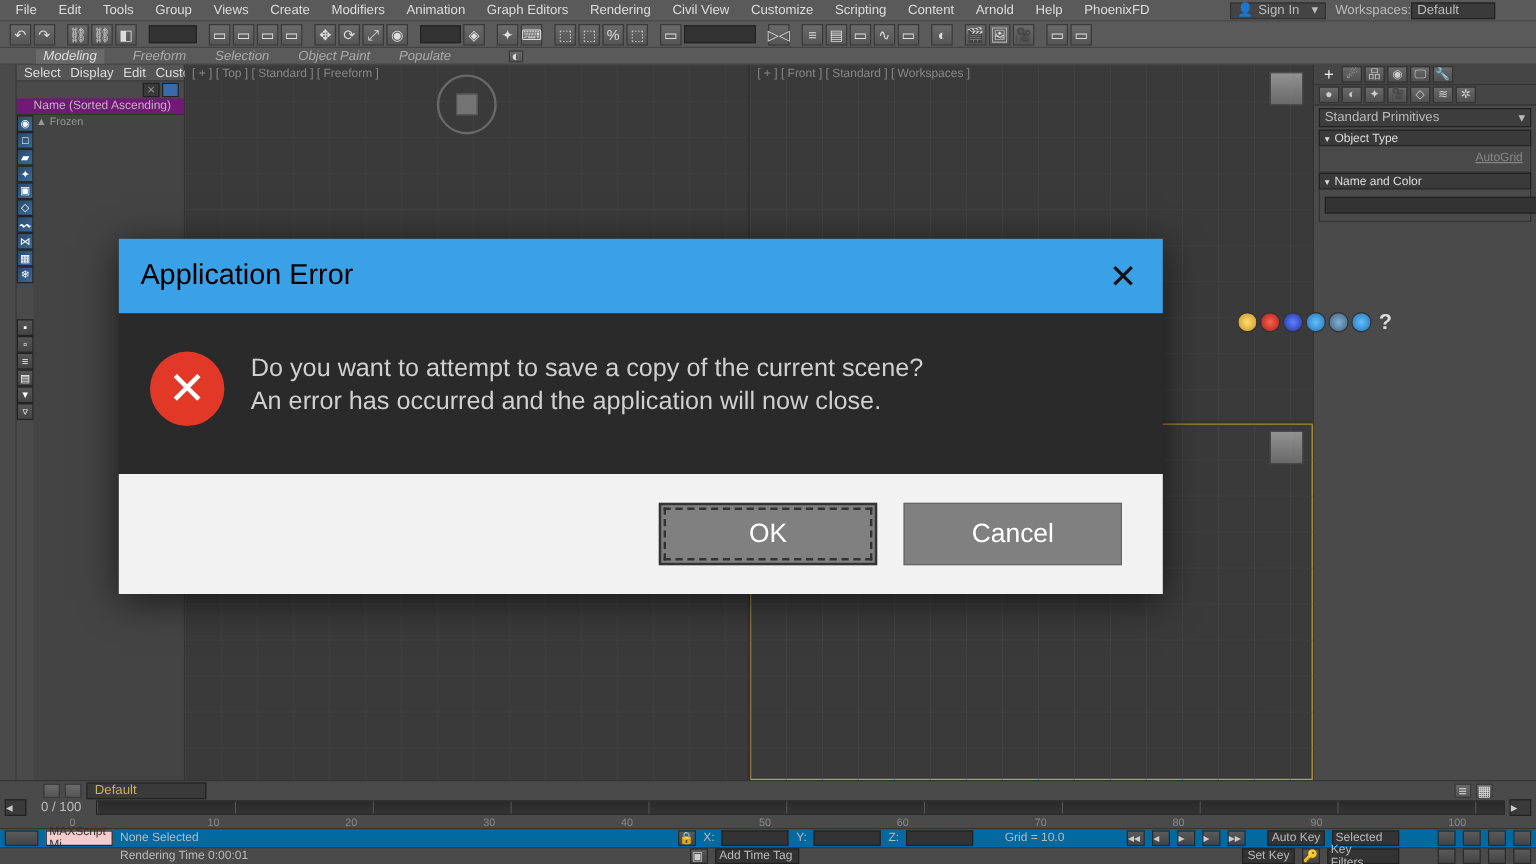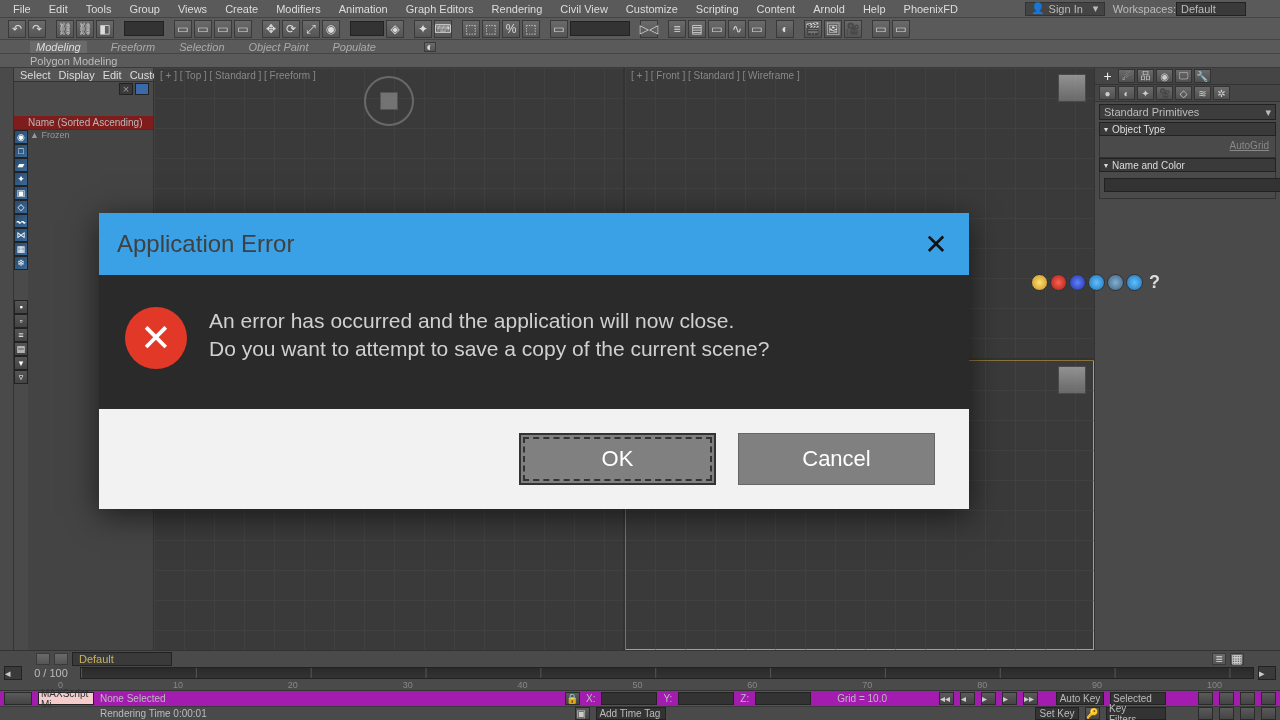--- a/index.html
+++ b/index.html
@@ -31,21 +31,21 @@
 
 
 .leftnarrow { width:14px; background:#4a4a4a; border-right:1px solid #333; }
 
 
 .scenepanel { width:140px; background:#4a4a4a; border-right:1px solid #333; display:flex; flex-direction:column; }
 .scenehead { height:14px; background:#555; display:flex; align-items:center; gap:8px; padding:0 6px; border-bottom:1px solid #333; }
 .scenehead span { color:#ddd; }
 .scenefilter { height:14px; display:flex; align-items:center; justify-content:flex-end; padding:0 4px; gap:2px; background:#4a4a4a; }
 .scenefilter .sq { width:14px; height:12px; background:#3a3a3a; border:1px solid #222; }
-.scenecols { height:14px; background:#7f1d1d; border-bottom:1px solid #333; display:flex; align-items:center; padding:0 4px; color:#b8b8b8; font-size:10px;margin-top:20px; }
+.scenecols { height:14px; background:#701a75; border-bottom:1px solid #333; display:flex; align-items:center; padding:0 4px; color:#b8b8b8; font-size:10px; }
 .scenesplit { display:flex; flex:1; }
 .toolcol { width:14px; background:#4a4a4a; display:flex; flex-direction:column; gap:0; padding-top:0; }
 .toolcol .tc { width:14px; height:14px; background:linear-gradient(135deg,#2a4a6a,#3a6a9a); border:1px solid #222; display:flex; align-items:center; justify-content:center; font-size:9px; color:#fff; }
 .toolcol .tc.g { background:linear-gradient(#555,#444); }
 .scenearea { flex:1; background:#444; }
 
 
 .viewports { flex:1; position:relative; display:grid; grid-template-columns:1fr 1fr; grid-template-rows:1fr 1fr; gap:2px; background:#333; }
 .viewport { background:#3a3a3a; position:relative; overflow:hidden; }
 .viewport::after { content:""; position:absolute; inset:0; background-image:linear-gradient(#494949 1px,transparent 1px),linear-gradient(90deg,#494949 1px,transparent 1px); background-size:30px 30px; opacity:.5; }
@@ -83,39 +83,39 @@
 .layerlbl { background:#3a3a3a; border:1px solid #222; color:#c8b060; padding:0 6px; height:14px; display:flex; align-items:center; flex:0 0 auto; width:100px;}
 .trackrow { height:14px; display:flex; align-items:center; padding:0 4px; gap:4px; }
 .frm { color:#bbb; width:50px; text-align:center; }
 .track { flex:1; height:12px; background:linear-gradient(#2a2a2a,#333); border:1px solid #222; position:relative; }
 .trackticks { position:absolute; inset:0; background-image:linear-gradient(90deg,#555 1px,transparent 1px); background-size:9.8% 100%; }
 .trackend { width:18px; height:14px; background:#3a3a3a; border:1px solid #222; }
 
 .ticklabels{height:10px;display:flex;padding:0 58px 0 58px;font-size:9px;color:#888;}
 .ticklabels span{flex:1;}
 
-.statrow { height:16px; display:flex; align-items:center; padding:0 4px; gap:6px; font-size:10px; background:#a21caf; border-top:1px solid #333; }
+.statrow { height:16px; display:flex; align-items:center; padding:0 4px; gap:6px; font-size:10px; background:#0369a1; border-top:1px solid #333; }
 .statblk { color:#bbb; white-space:nowrap; }
 .sfield { height:13px; background:#333; border:1px solid #222; width:56px; display:flex; align-items:center; padding:0 2px; color:#bbb; }
 .axlbl { color:#bbb; }
 .spcr { flex:1; }
 .minibtn { width:15px; height:13px; background:linear-gradient(#5a5a5a,#444); border:1px solid #2a2a2a; }
 .keysetrow { height:14px; display:flex; align-items:center; padding:0 4px; gap:6px; font-size:10px; border-top:1px solid #3a3a3a; }
 
 
 .dialog { position:absolute; left:99px; top:145px; width:870px; background:#2a2a2a; z-index:10; box-shadow:0 6px 30px rgba(0,0,0,.6); }
 .dtitle { height:62px; background:#3ba1e6; display:flex; align-items:center; padding:0 18px; }
-.dtitle .txt { color:#404040; font-size:24px; font-weight:400; }
+.dtitle .txt { color:#000000; font-size:24px; font-weight:400; }
 .dtitle .x { margin-left:auto; color:#111; font-size:28px; cursor:default; width:30px; text-align:center; }
 .dbody { padding:32px 26px 40px; display:flex; gap:22px; align-items:flex-start; }
 .erricon { width:62px; height:62px; flex:0 0 auto; border-radius:50%; background:#e23828; display:flex; align-items:center; justify-content:center; }
 .erricon::after { content:"✕"; color:#fff; font-size:38px; font-weight:300; }
 .dmsg { color:#d0d0d0; font-size:21px; line-height:1.35; }
 .dbtns { height:100px; background:#f2f2f2; display:flex; align-items:center; justify-content:flex-end; padding:0 34px; gap:22px; }
-.dbtn { width:197px; height:52px; background:#808080; color:#fff; font-size:22px; border:1px solid #666; display:flex; align-items:center; justify-content:center; cursor:default; }
+.dbtn { width:182px; height:52px; background:#808080; color:#fff; font-size:22px; border:1px solid #666; display:flex; align-items:center; justify-content:center; cursor:default; }
 .dbtn.focus { outline:2px dashed #333; outline-offset:-6px; border:2px solid #333; }
 
 </style>
 </head>
 <body>
 
 <div class="app">
 
   <div class="menubar">
     <span class="mitem">File</span>
@@ -200,21 +200,20 @@
 
   <div class="ribbon">
     <span class="ritem active">Modeling</span>
     <span class="ritem">Freeform</span>
     <span class="ritem">Selection</span>
     <span class="ritem">Object Paint</span>
     <span class="ritem">Populate</span>
     <span class="spacer"></span>
     <span class="tbtn" style="width:12px;height:10px">◐</span>
   </div>
-  <div class="ribbon2">Polygon Modeling</div>
 
   <div class="midwrap">
     <div class="leftnarrow"></div>
 
     <div class="scenepanel">
       <div class="scenehead">
         <span>Select</span>
         <span>Display</span>
         <span>Edit</span>
         <span>Customize</span>
@@ -253,21 +252,21 @@
         </div>
       </div>
     </div>
 
     <div class="viewports">
       <div class="viewport">
         <div class="vplabel">[ + ] [ Top ] [ Standard ] [ Freeform ]</div>
         <div class="vpgizmo"></div>
       </div>
       <div class="viewport">
-        <div class="vplabel">[ + ] [ Front ] [ Standard ] [ Wireframe ]</div>
+        <div class="vplabel">[ + ] [ Front ] [ Standard ] [ Workspaces ]</div>
         <div class="vpcube"></div>
       </div>
       <div class="viewport"></div>
       <div class="viewport sel">
         <div class="vpcube"></div>
       </div>
     </div>
 
     <div class="rowicons">
       <div class="ricon y"></div>
@@ -321,22 +320,22 @@
     </div>
 
     <div class="dialog">
       <div class="dtitle">
         <span class="txt">Application Error</span>
         <span class="x">✕</span>
       </div>
       <div class="dbody">
         <div class="erricon"></div>
         <div class="dmsg">
+          <div>Do you want to attempt to save a copy of the current scene?</div>
           <div>An error has occurred and the application will now close.</div>
-          <div>Do you want to attempt to save a copy of the current scene?</div>
         </div>
       </div>
       <div class="dbtns">
         <div class="dbtn focus">OK</div>
         <div class="dbtn">Cancel</div>
       </div>
     </div>
 
   </div>
 

